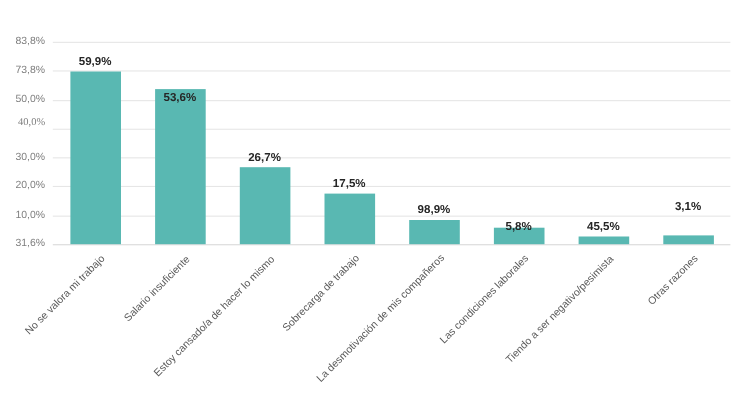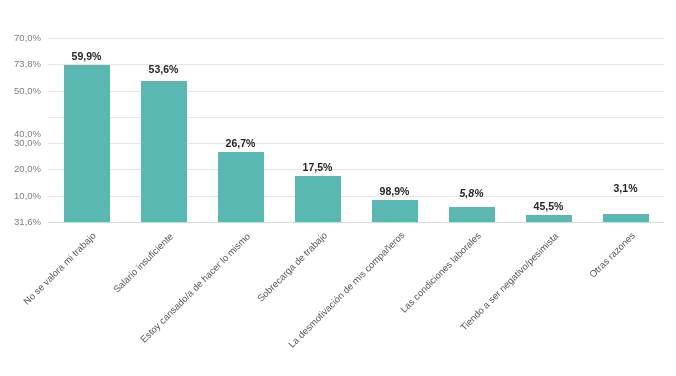--- a/index.html
+++ b/index.html
@@ -117,61 +117,61 @@
 </head>
 <body>
 
 <div id="chart-root">
 
   <div class="y-axis">
       <div class="y-tick-label" style="top: 217px;">31,6%</div>
       <div class="y-tick-label" style="top: 190.714px;">10,0%</div>
       <div class="y-tick-label" style="top: 164.429px;">20,0%</div>
       <div class="y-tick-label" style="top: 138.143px;">30,0%</div>
-      <div class="y-tick-label" style="top: 129px;">40,0%</div>
+      <div class="y-tick-label" style="top: 107px; font-family: Liberation Serif, serif;">40,0%</div>
       <div class="y-tick-label" style="top: 85.5714px;">50,0%</div>
       <div class="y-tick-label" style="top: 59.2857px;">73,8%</div>
-      <div class="y-tick-label" style="top: 33px;">70,0%</div>
+      <div class="y-tick-label" style="top: 33px;">83,8%</div>
     </div>
 
   <div class="plot-area">
       <div class="gridline baseline" style="top: 184px;"></div>
       <div class="gridline" style="top: 157.714px;"></div>
       <div class="gridline" style="top: 131.429px;"></div>
       <div class="gridline" style="top: 105.143px;"></div>
       <div class="gridline" style="top: 78.8571px;"></div>
       <div class="gridline" style="top: 52.5714px;"></div>
       <div class="gridline" style="top: 26.2857px;"></div>
       <div class="gridline" style="top: 0px;"></div>
     </div>
 
   <div class="bars-layer">
       <div class="bar-group" style="left: 15.5px;">
         <div class="bar" style="height: 157.451px; background: rgb(89, 184, 178);"></div>
         <div class="bar-value" style="bottom: 160.451px;">59,9%</div>
       </div>
       <div class="bar-group" style="left: 92.5px;">
         <div class="bar" style="height: 140.891px; background: rgb(89, 184, 178);"></div>
-        <div class="bar-value" style="bottom: 147px;">53,6%</div>
+        <div class="bar-value" style="bottom: 127px;">53,6%</div>
       </div>
       <div class="bar-group" style="left: 169.5px;">
         <div class="bar" style="height: 70.1829px; background: rgb(89, 184, 178);"></div>
         <div class="bar-value" style="bottom: 73.1829px;">26,7%</div>
       </div>
       <div class="bar-group" style="left: 246.5px;">
         <div class="bar" style="height: 46px; background: rgb(89, 184, 178);"></div>
         <div class="bar-value" style="bottom: 49px; margin-top: 36px;">17,5%</div>
       </div>
       <div class="bar-group" style="left: 323.5px;">
         <div class="bar" style="height: 22.3429px; background: rgb(89, 184, 178);"></div>
         <div class="bar-value" style="bottom: 25.3429px;">98,9%</div>
       </div>
       <div class="bar-group" style="left: 400.5px;">
         <div class="bar" style="height: 15.2457px; background: rgb(89, 184, 178);"></div>
-        <div class="bar-value" style="bottom: 23px; font-style: italic;">5,8%</div>
+        <div class="bar-value" style="bottom: 10px;">5,8%</div>
       </div>
       <div class="bar-group" style="left: 477.5px;">
         <div class="bar" style="height: 7.36px; background: rgb(89, 184, 178);"></div>
         <div class="bar-value" style="bottom: 10.36px;">45,5%</div>
       </div>
       <div class="bar-group" style="left: 554.5px;">
         <div class="bar" style="height: 8.14857px; background: rgb(89, 184, 178);"></div>
         <div class="bar-value" style="bottom: 28px;">3,1%</div>
       </div>
     </div>

